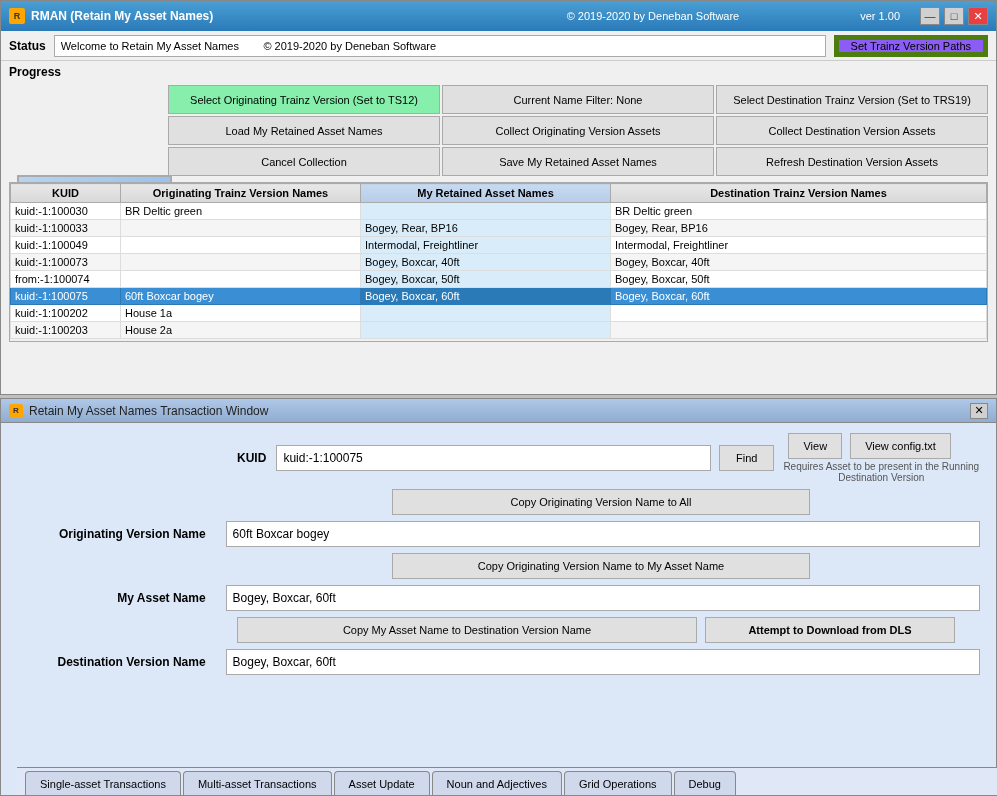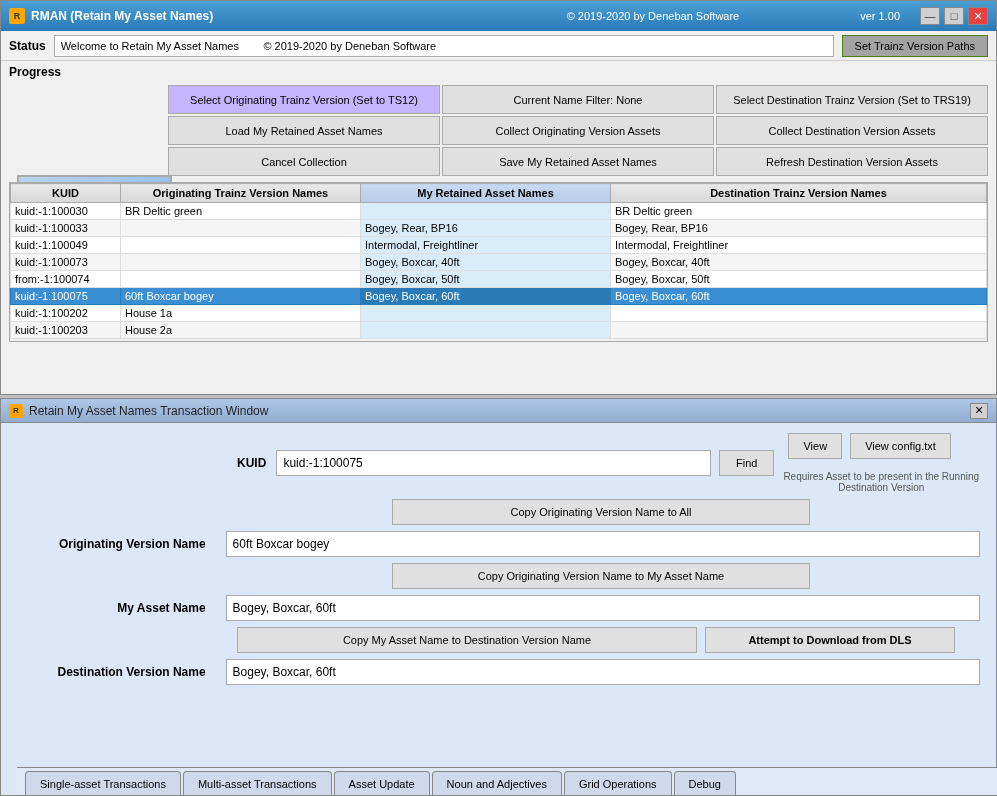--- a/index.html
+++ b/index.html
@@ -87,22 +87,22 @@
       height: 22px;
       border: 1px solid #aaa;
       background: white;
       padding: 2px 6px;
       font-size: 11px;
     }
     .status-btn {
       margin-left: 8px;
       height: 22px;
       padding: 0 12px;
-      background: #a3a3a3;
-      border: 1px solid #4d7c0f;
+      background: #8b5cf6;
+      border: 5px solid #4d7c0f;
       cursor: pointer;
       font-size: 11px;
     }
 
     
     .progress-area {
       padding: 2px 8px;
       height: 22px;
       display: flex;
       align-items: center;
@@ -259,21 +259,21 @@
       flex-direction: column;
       margin-left: 8px;
     }
     .view-group-btns {
       display: flex;
     }
     .view-group-note {
       font-size: 10px;
       color: #555;
       text-align: center;
-      margin-top: 12px;
+      margin-top: 2px;
     }
 
     .copy-btn-row {
       display: flex;
       justify-content: center;
       margin-bottom: 6px;
     }
     .copy-btn {
       height: 26px;
       padding: 0 20px;
@@ -403,21 +403,21 @@
         <rect x="103" y="34" width="32" height="24" fill="#444" rx="2"></rect>
         <rect x="106" y="37" width="26" height="10" fill="#333" rx="1"></rect>
         <circle cx="112" cy="58" r="5" fill="#444" stroke="#888" stroke-width="1"></circle>
         <circle cx="112" cy="58" r="2.5" fill="#888"></circle>
         <circle cx="128" cy="58" r="5" fill="#444" stroke="#888" stroke-width="1"></circle>
         <circle cx="128" cy="58" r="2.5" fill="#888"></circle>
       </svg>
     </div>
 
     <div style="flex:1; display:grid; grid-template-columns:1fr 1fr 1fr; grid-template-rows: repeat(3, 1fr); gap:2px;">
-      <button style="font-size:11px; background:#c4b5fd; border:1px solid #aaa; cursor:pointer; padding:2px 4px;">Select Originating Trainz Version (Set to TS12)</button>
+      <button style="font-size:11px; background:#86efac; border:1px solid #aaa; cursor:pointer; padding:2px 4px;">Select Originating Trainz Version (Set to TS12)</button>
       <button style="font-size:11px; background:#e0e0e0; border:1px solid #aaa; cursor:pointer; padding:2px 4px;">Current Name Filter: None</button>
       <button style="font-size:11px; background:#e0e0e0; border:1px solid #aaa; cursor:pointer; padding:2px 4px;">Select Destination Trainz Version (Set to TRS19)</button>
       <button style="font-size:11px; background:#e0e0e0; border:1px solid #aaa; cursor:pointer; padding:2px 4px;">Load My Retained Asset Names</button>
       <button style="font-size:11px; background:#e0e0e0; border:1px solid #aaa; cursor:pointer; padding:2px 4px;">Collect Originating Version Assets</button>
       <button style="font-size:11px; background:#e0e0e0; border:1px solid #aaa; cursor:pointer; padding:2px 4px;">Collect Destination Version Assets</button>
       <button style="font-size:11px; background:#e0e0e0; border:1px solid #aaa; cursor:pointer; padding:2px 4px;">Cancel Collection</button>
       <button style="font-size:11px; background:#e0e0e0; border:1px solid #aaa; cursor:pointer; padding:2px 4px;">Save My Retained Asset Names</button>
       <button style="font-size:11px; background:#e0e0e0; border:1px solid #aaa; cursor:pointer; padding:2px 4px;">Refresh Destination Version Assets</button>
     </div>
   </div>

